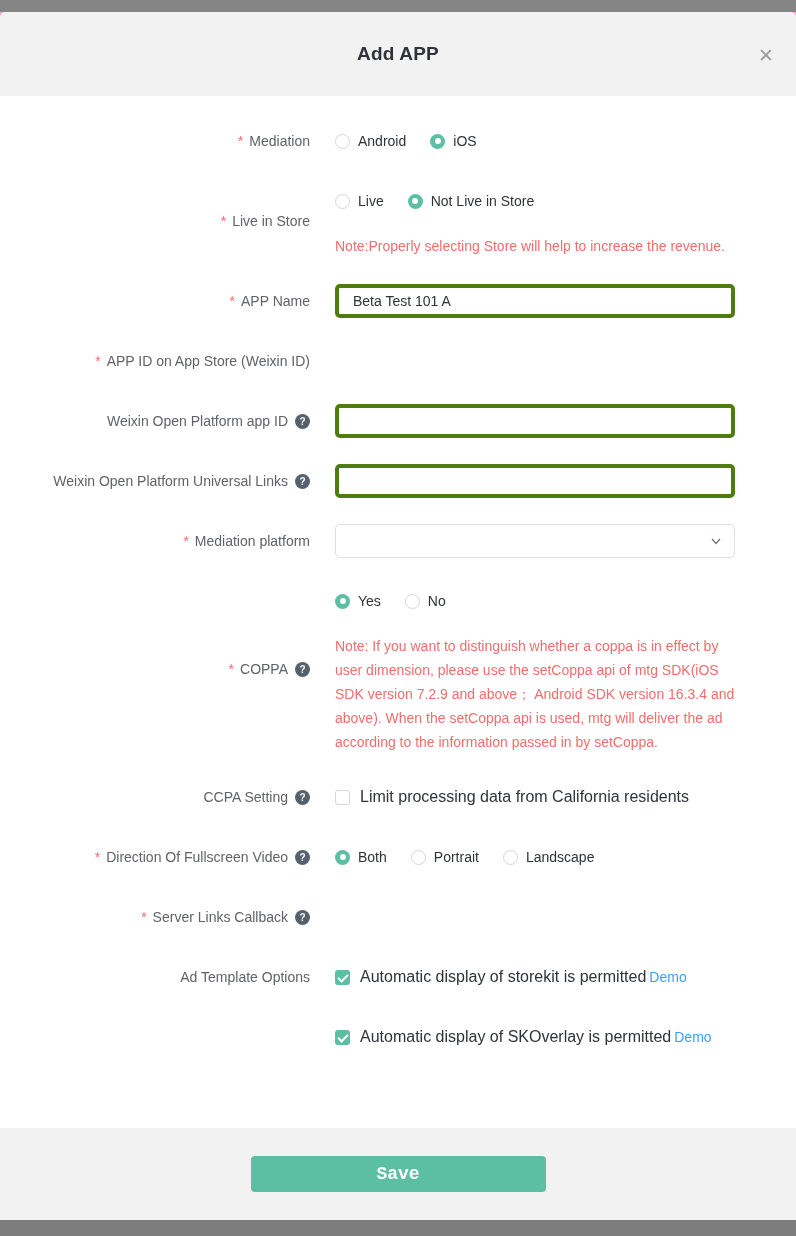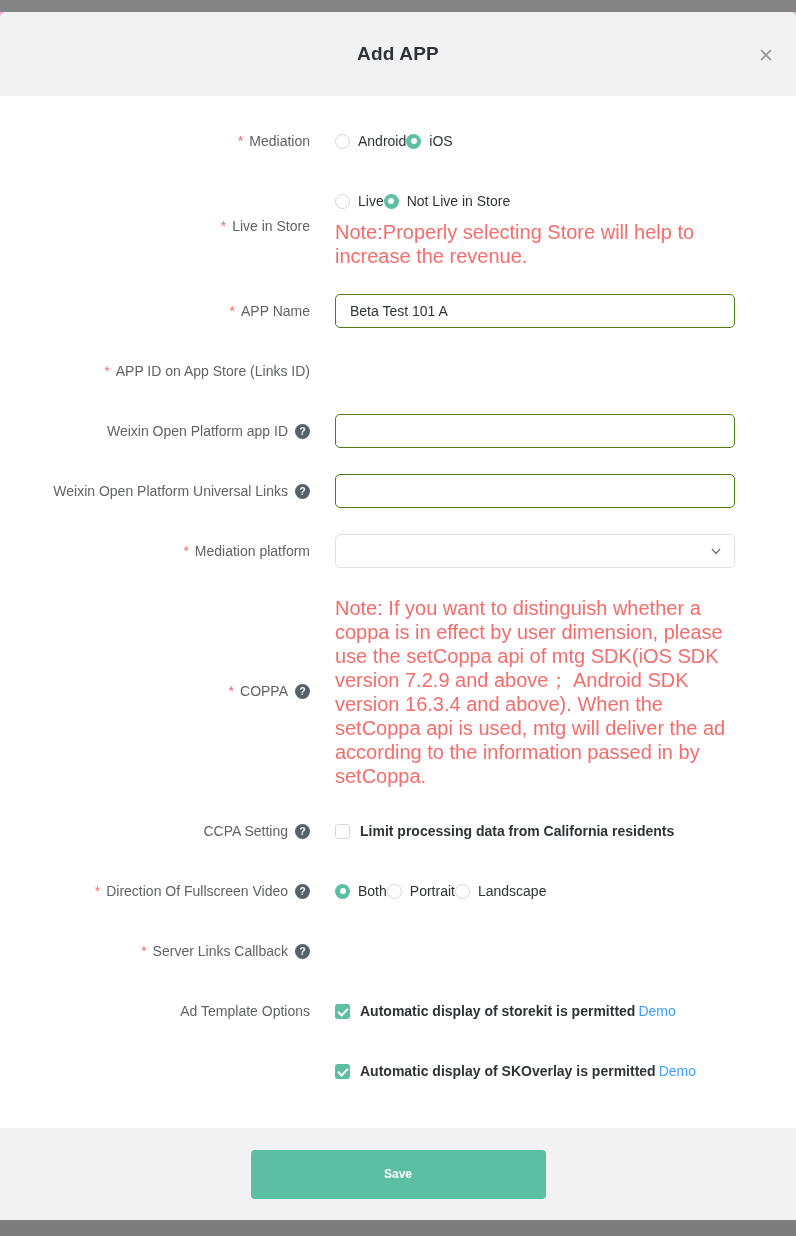--- a/index.html
+++ b/index.html
@@ -20,49 +20,49 @@
   .form-row { display:flex; margin-bottom:26px; }
   .label-col { width:280px; min-height:34px; display:flex; align-items:center; justify-content:flex-end;
                text-align:right; font-size:14px; color:#606266; gap:4px; flex:0 0 280px; }
   .required-star { color:#f56c6c; margin-right:2px; }
   .help-icon { display:inline-flex; align-items:center; justify-content:center; width:15px; height:15px; border-radius:50%;
                background:#55626e; color:#ffffff; font-size:10px; font-weight:bold; margin-left:3px; cursor:pointer; flex:0 0 15px; }
   .control-col { margin-left:25px; width:400px; }
   .control-line { min-height:34px; display:flex; align-items:center; }
 
   
-  .radio-option { display:inline-flex; align-items:center; cursor:pointer; }
+  .radio-option { display:inline-flex; align-items:center; margin-right:24px; cursor:pointer; }
   .radio-circle { width:15px; height:15px; border-radius:50%; border:1px solid #d4d7de; background:#fff; position:relative; flex:0 0 15px; }
   .radio-circle.checked { border:none; background:#5cbfa3; }
   .radio-circle.checked::after { content:''; position:absolute; left:50%; top:50%; width:6px; height:6px;
                                  transform:translate(-50%,-50%); background:#fff; border-radius:50%; }
   .radio-label { margin-left:8px; font-size:14px; color:#2f3338; }
 
   
   .checkbox-option { display:inline-flex; align-items:center; cursor:pointer; }
   .checkbox-box { width:15px; height:15px; border:1px solid #d4d7de; border-radius:3px; background:#fff; position:relative; flex:0 0 15px; }
   .checkbox-box.checked { border:none; background:#5cbfa3; }
   .checkbox-box.checked::after { content:''; position:absolute; left:5px; top:2px; width:4px; height:8px;
                                  border:solid #ffffff; border-width:0 2px 2px 0; transform:rotate(45deg); }
-  .checkbox-label { margin-left:10px; font-size:14px; color:#2f3338;font-weight:bold; }
+  .checkbox-label { margin-left:10px; font-size:16px; color:#2f3338; }
   .demo-link { margin-left:3px; font-size:14px; color:#3d9eff; text-decoration:none; cursor:pointer; }
 
   
-  .text-input { width:400px; height:34px; border:1px solid #4d7c0f; border-radius:5px; padding:0 14px;
+  .text-input { width:400px; height:34px; border:4px solid #4d7c0f; border-radius:5px; padding:0 14px;
                 font-size:14px; color:#2f3338; outline:none; background:#fff; font-family:"Liberation Sans",sans-serif; }
   .text-input::placeholder { color:#b9bec7; }
   .select-box { width:400px; height:34px; border:1px solid #dcdfe6; border-radius:5px; background:#fff;
                 display:flex; align-items:center; justify-content:flex-end; padding:0 12px; cursor:pointer; }
   .chevron { width:12px; height:12px; }
 
-  .note-text { margin-top:2px; font-size:20px; line-height:24px; color:#f56c6c; }
+  .note-text { margin-top:16px; font-size:14px; line-height:24px; color:#f56c6c; }
 
   .modal-footer { height:92px; background:#f2f2f2; display:flex; align-items:center; justify-content:center; }
-  .save-button { width:295px; height:49px; background:#5cbfa3; color:#ffffff; border:none; border-radius:4px;
-                 font-size:12px; font-weight:bold; cursor:pointer; font-family:Liberation Sans, sans-serif; }
+  .save-button { width:295px; height:36px; background:#5cbfa3; color:#ffffff; border:none; border-radius:4px;
+                 font-size:18px; font-weight:bold; cursor:pointer; font-family:Liberation Mono, monospace; }
 </style>
 </head>
 <body>
 
 <div class="page">
   <div class="bar-top"></div>
 
   <div class="modal">
 
     <div class="modal-header">
@@ -119,21 +119,21 @@
         <div class="control-col">
           <div class="control-line">
             <input type="text" class="text-input" value="Beta Test 101 A" style="">
           </div>
         </div>
       </div>
 
       <div class="form-row">
         <div class="label-col">
           <span class="required-star">*</span>
-          <span>APP ID on App Store (Links ID)</span>
+          <span>APP ID on App Store (Weixin ID)</span>
         </div>
       </div>
 
       <div class="form-row">
         <div class="label-col">
           <span>Weixin Open Platform app ID</span>
           <span class="help-icon">?</span>
         </div>
         <div class="control-col">
           <div class="control-line">
@@ -170,20 +170,30 @@
         </div>
       </div>
 
       <div class="form-row">
         <div class="label-col">
           <span class="required-star">*</span>
           <span>COPPA</span>
           <span class="help-icon">?</span>
         </div>
         <div class="control-col">
+          <div class="control-line">
+            <span class="radio-option">
+              <span class="radio-circle checked"></span>
+              <span class="radio-label">Yes</span>
+            </span>
+            <span class="radio-option">
+              <span class="radio-circle"></span>
+              <span class="radio-label">No</span>
+            </span>
+          </div>
           <div class="note-text">Note: If you want to distinguish whether a coppa is in effect by user dimension, please use the setCoppa api of mtg SDK(iOS SDK version 7.2.9 and above； Android SDK version 16.3.4 and above). When the setCoppa api is used, mtg will deliver the ad according to the information passed in by setCoppa.</div>
         </div>
       </div>
 
       <div class="form-row">
         <div class="label-col">
           <span>CCPA Setting</span>
           <span class="help-icon">?</span>
         </div>
         <div class="control-col">

